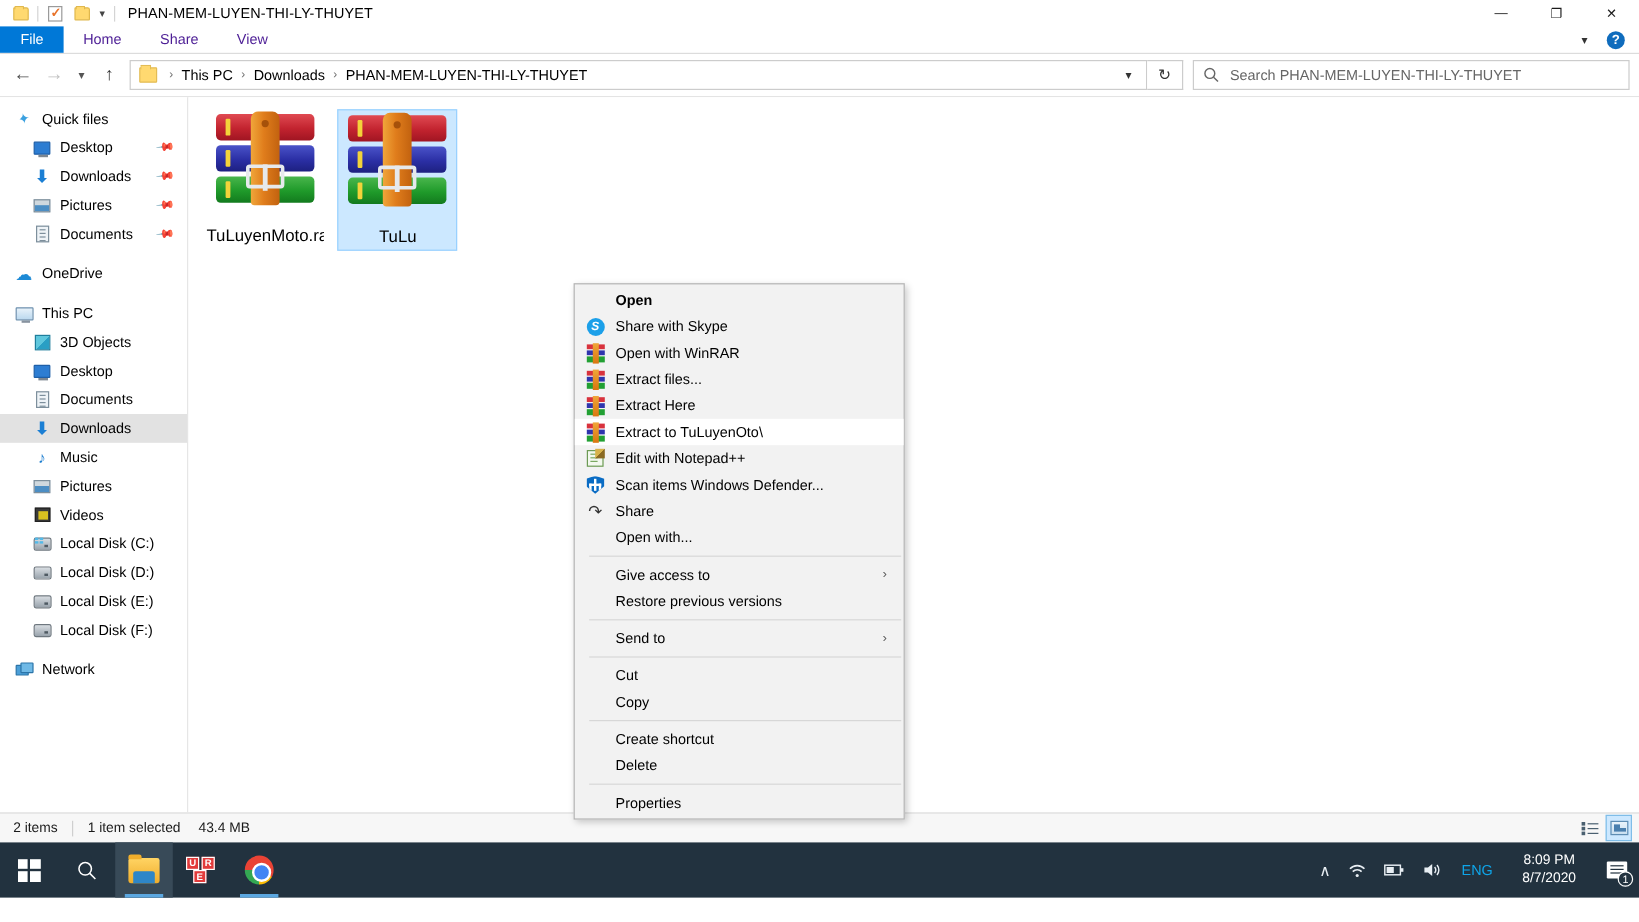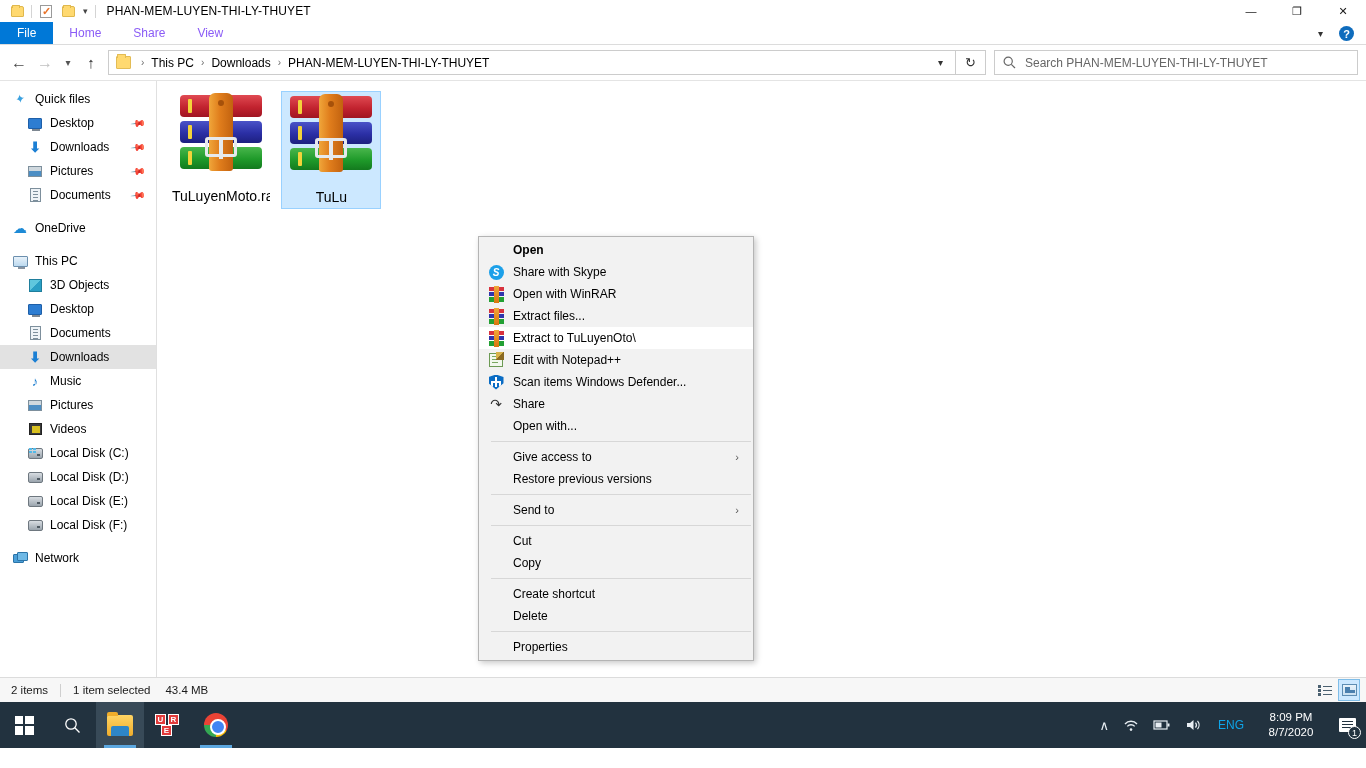--- a/index.html
+++ b/index.html
@@ -69,21 +69,21 @@
   .ribbon {
     height: 23px;
     background: #ffffff;
     display: flex; align-items: stretch;
     position: relative;
     border-bottom: 1px solid #dcdcdc;
   }
   .rtab {
     padding: 0 16px;
     display: flex; align-items: center;
-    font-size: 12px; color: #8b5cf6;
+    font-size: 12px; color: #4c1d95;
   }
   .rtab.file {
     background: #0078d7; color: #fff;
     padding: 0 17px;
   }
   .ribbon-right {
     position: absolute; right: 4px; top: 0;
     height: 23px; display: flex; align-items: center; gap: 10px;
   }
   .rib-chev { font-size: 10px; color: #333; padding: 0 6px; }
@@ -845,20 +845,26 @@
         <span class="mlabel">Open with WinRAR</span>
       </div>
 
       <div class="mi">
         <span class="mico">
             <span class="mi-rar"></span>
           </span>
         <span class="mlabel">Extract files...</span>
       </div>
 
+      <div class="mi">
+        <span class="mico">
+            <span class="mi-rar"></span>
+          </span>
+        <span class="mlabel">Extract Here</span>
+      </div>
 
       <div class="mi hl">
         <span class="mico">
             <span class="mi-rar"></span>
           </span>
         <span class="mlabel">Extract to TuLuyenOto\</span>
       </div>
 
       <div class="mi">
         <span class="mico">

